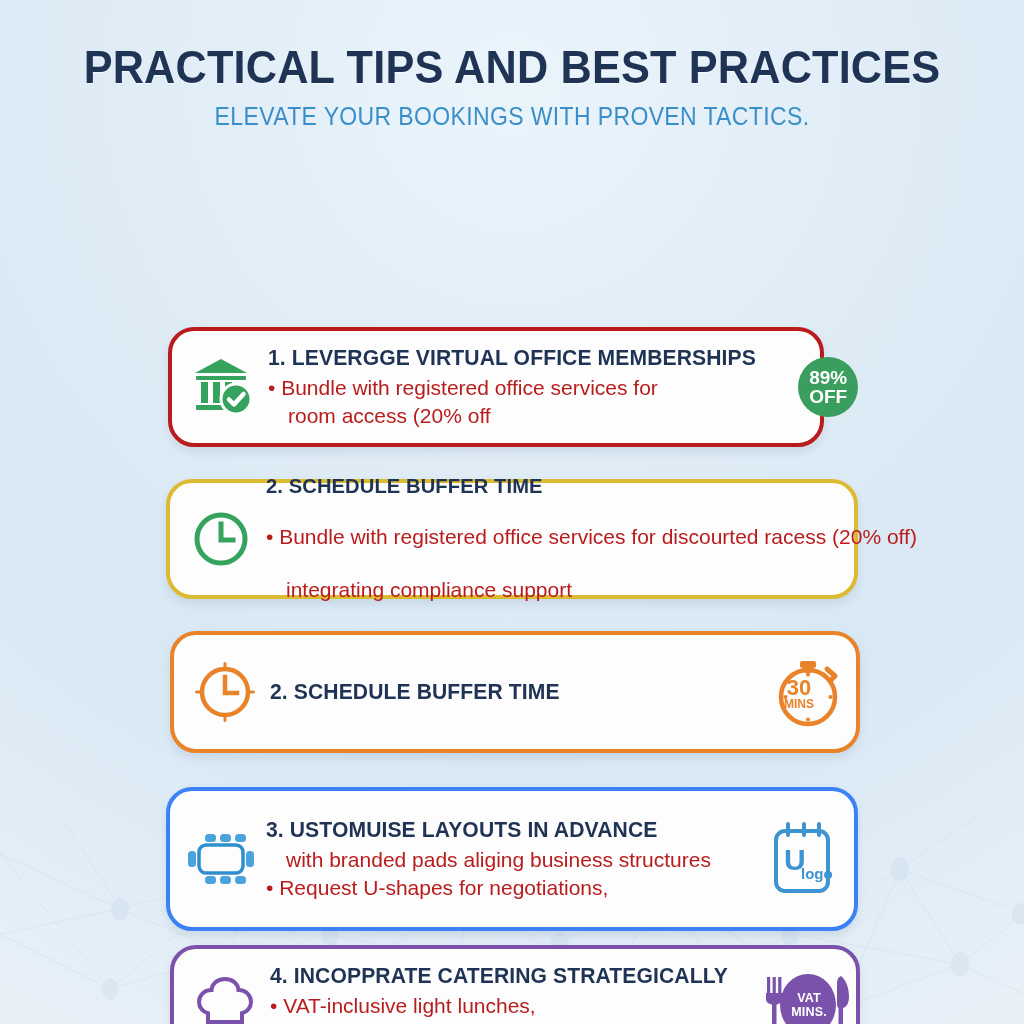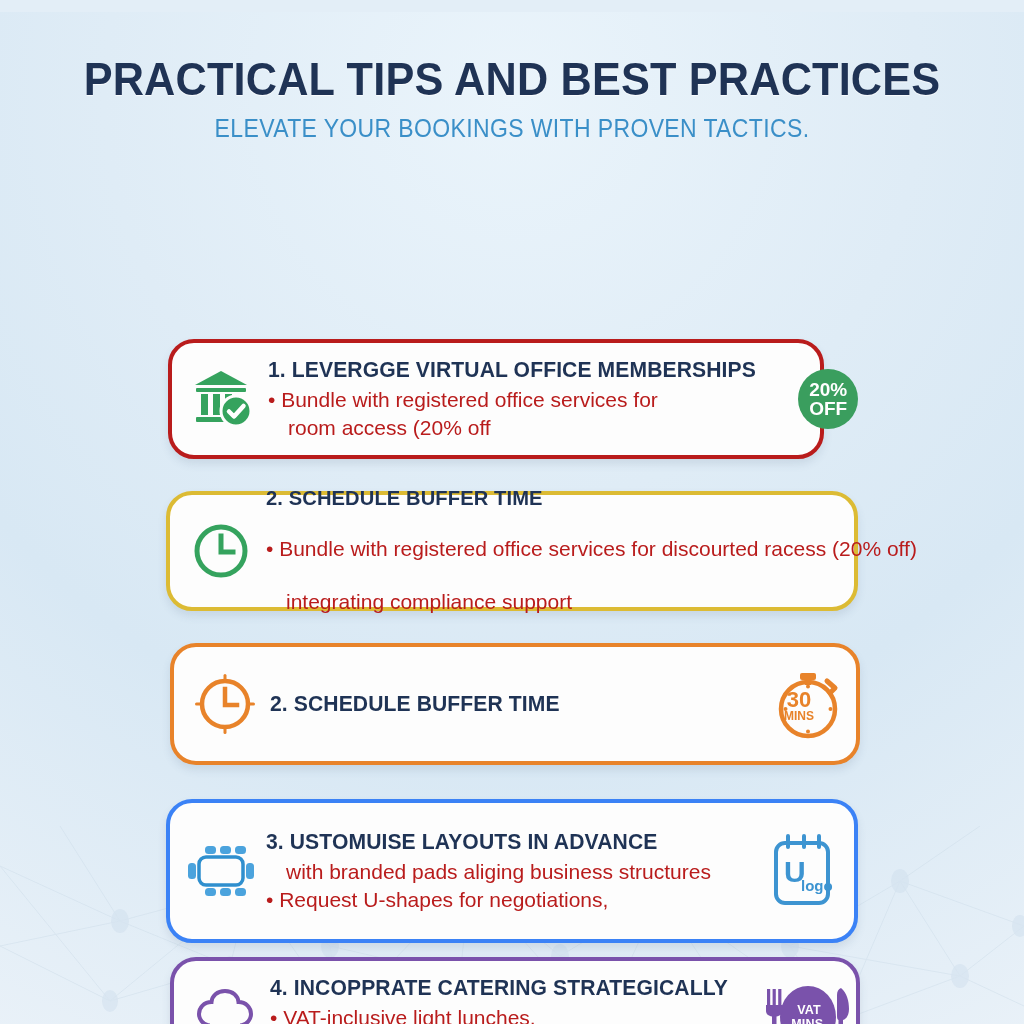--- a/index.html
+++ b/index.html
@@ -12,21 +12,21 @@
   }
   #bg-gradient{
     position:absolute; inset:0;
     background:
       radial-gradient(circle at 50% 8%, #eaf4fb 0%, #dfecf6 38%, #d8e8f4 62%, #e9f1f8 100%);
   }
   #bg-network{ position:absolute; left:0; bottom:0; width:1024px; height:210px; opacity:.55; }
   #page{ position:relative; width:1024px; height:1024px; }
 
   
-  .header{ padding-top:40px; text-align:center; position:relative;margin-top:12px; }
+  .header{ padding-top:40px; text-align:center; position:relative; }
   .title{
     font-family:"Liberation Sans Narrow","Liberation Sans",sans-serif;
     font-size:46px; font-weight:bold; letter-spacing:.2px;
     color:#1f3355; transform:scaleX(.94); text-transform:uppercase;
     text-shadow:0 1px 1px rgba(255,255,255,.8);
   }
   .subtitle{
     margin-top:8px;
     font-family:"Liberation Sans Narrow","Liberation Sans",sans-serif;
     font-size:25px; font-weight:normal; letter-spacing:.4px;
@@ -167,21 +167,21 @@
       </div>
       <div class="card-body">
         <div class="card-title">1. LEVERGGE VIRTUAL OFFICE MEMBERSHIPS</div>
         <div class="card-lines">
           <div class="card-line">• Bundle with registered office services for</div>
           <div class="card-line indent">room access (20% off</div>
         </div>
       </div>
       <div class="badge-right">
         <div class="badge-circle">
-          <span class="b1">20%</span>
+          <span class="b1">89%</span>
           <span class="b2">OFF</span>
         </div>
       </div>
     </div>
 
     <div class="card card-c2">
       <div class="icon-left">
         <svg width="58" height="58" viewBox="0 0 58 58">
           <circle cx="29" cy="29" r="24" fill="none" stroke="#35a35e" stroke-width="5"></circle>
           <path d="M29 14 L29 30 L41 30" fill="none" stroke="#35a35e" stroke-width="5" stroke-linecap="square"></path>

